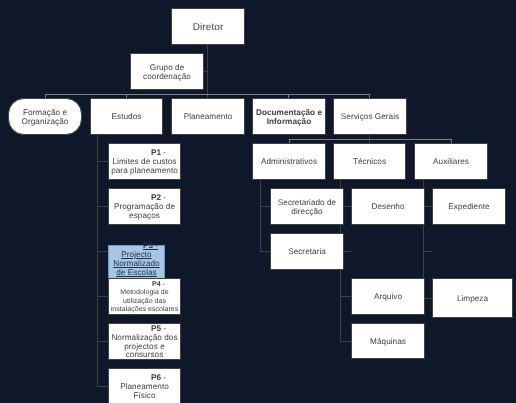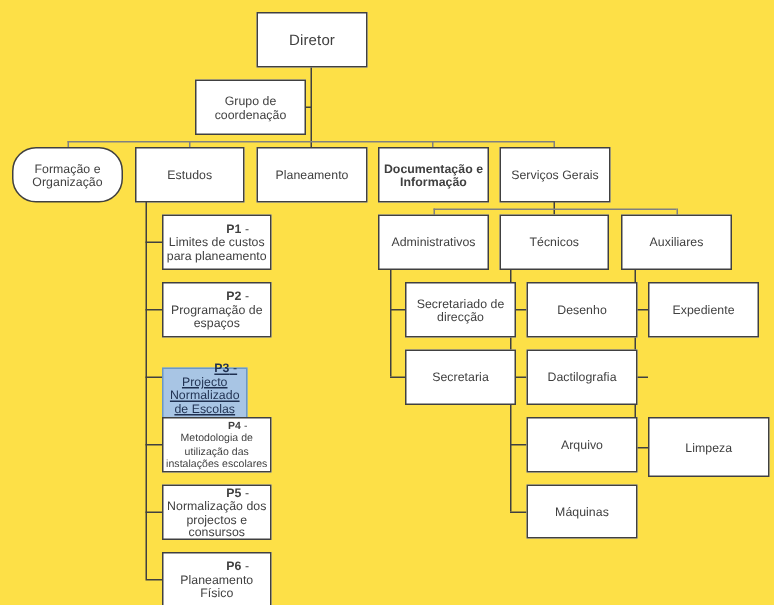--- a/index.html
+++ b/index.html
@@ -1,21 +1,21 @@
 <!DOCTYPE html>
 <html><head>
 <meta charset="utf-8">
 <title>Organograma</title>
 <style>
   html,body{margin:0;padding:0;background:#ffffff;}
   body{width:516px;height:403px;overflow:hidden;
        font-family:"Liberation Sans",sans-serif;
        -webkit-font-smoothing:antialiased;
        text-rendering:geometricPrecision;}
-  #chart{position:relative;width:516px;height:403px;background:#fde047;
+  #chart{position:relative;width:516px;height:403px;background:#0f172a;
          opacity:0.999;}
 
   .node{position:absolute;box-sizing:border-box;
         border:1px solid #404040;background:#ffffff;color:#404040;
         display:flex;align-items:center;justify-content:center;
         text-align:center;line-height:9.6px;font-size:8px;}
   .node .lbl{display:block;width:100%;position:relative;top:1px;
              transform:translateZ(0);}
   .node b{font-weight:bold;margin-left:28px;}
 
@@ -139,23 +139,20 @@
     <span class="lbl">
       <span>Secretariado de</span><br><span>direcção</span>
     </span>
   </div>
   <div class="node f8" style="left:270px;top:233px;width:74px;height:37px;">
     <span class="lbl">Secretaria</span>
   </div>
   <div class="node f8" style="left:351px;top:188px;width:74px;height:37px;">
     <span class="lbl">Desenho</span>
   </div>
-  <div class="node f8" style="left:351px;top:233px;width:74px;height:37px;">
-    <span class="lbl">Dactilografia</span>
-  </div>
   <div class="node f8" style="left:351px;top:278px;width:74px;height:37px;">
     <span class="lbl">Arquivo</span>
   </div>
   <div class="node f8" style="left:351px;top:323px;width:74px;height:36px;">
     <span class="lbl">Máquinas</span>
   </div>
   <div class="node f8" style="left:432px;top:188px;width:74px;height:37px;">
     <span class="lbl">Expediente</span>
   </div>
   <div class="node f8" style="left:432px;top:278px;width:81px;height:40px;">

